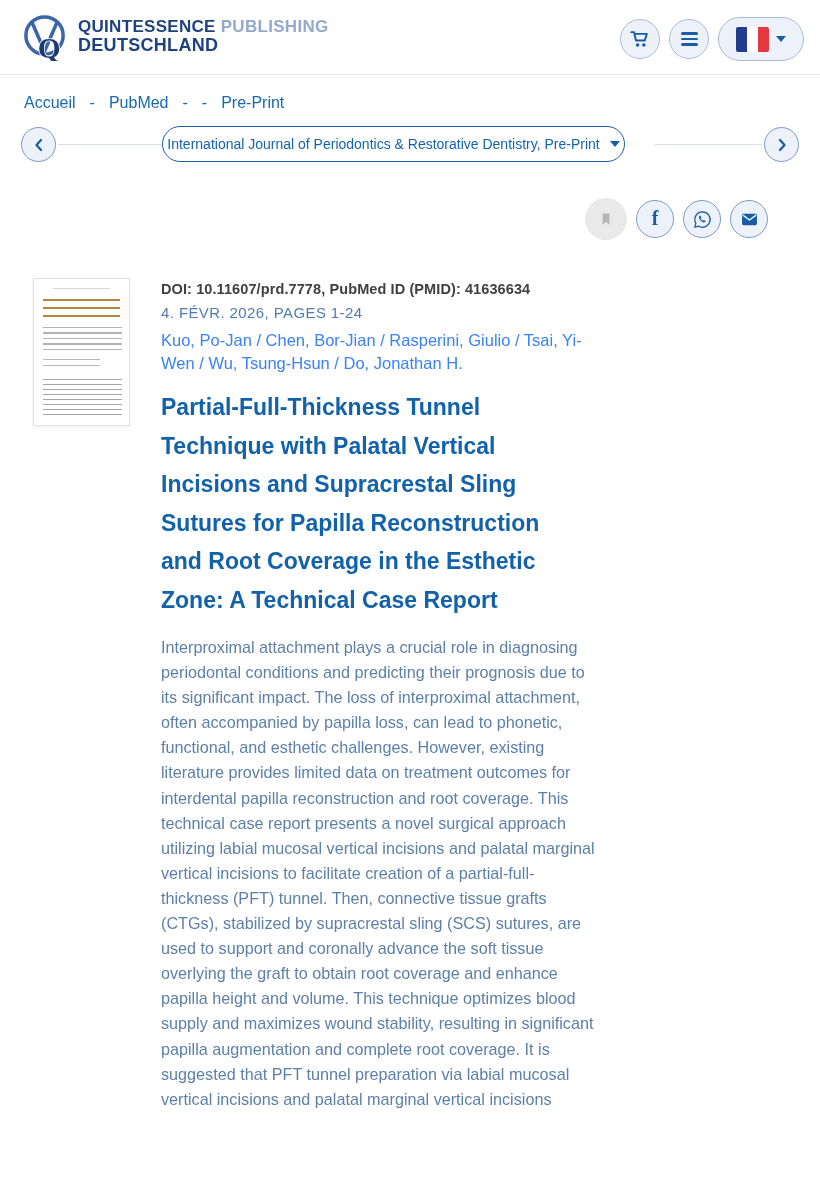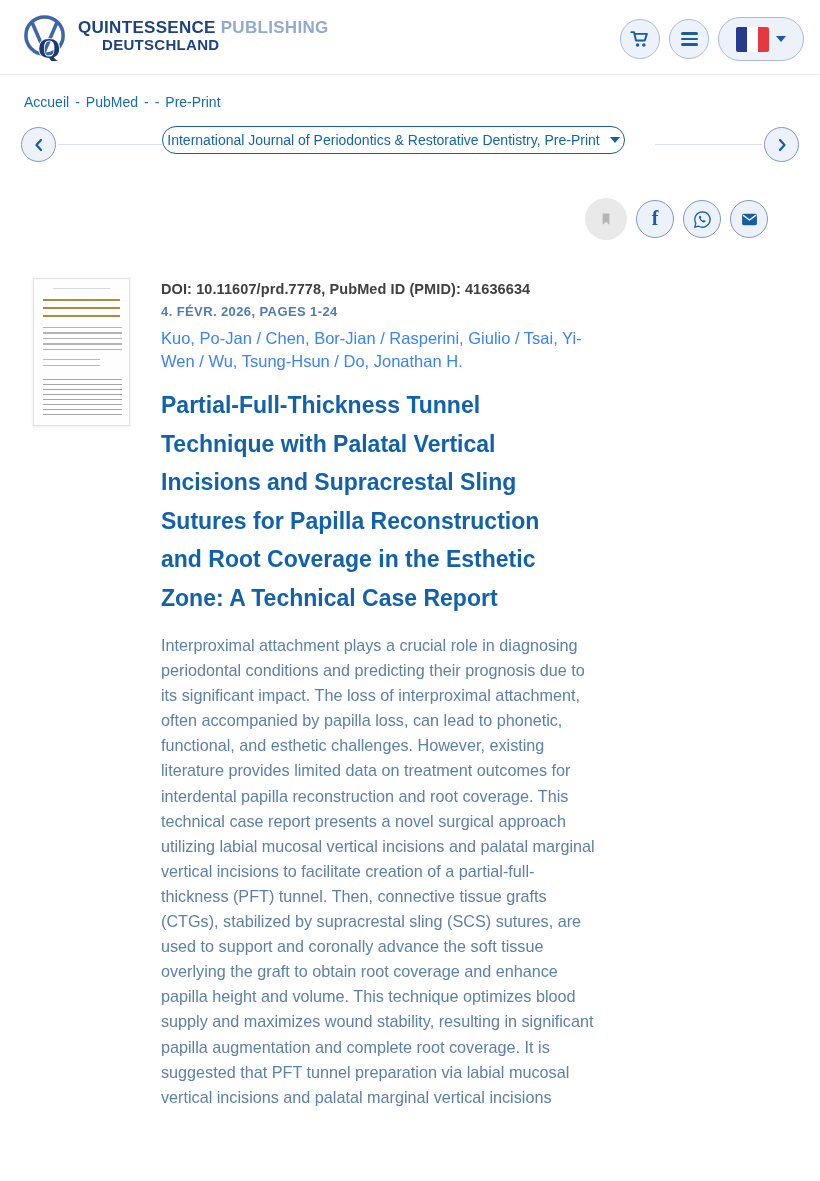--- a/index.html
+++ b/index.html
@@ -7,52 +7,52 @@
     width:820px;height:1181px;overflow:hidden;background:#ffffff;position:relative;
     font-family:"Liberation Sans","DejaVu Sans",sans-serif;
     -webkit-font-smoothing:antialiased;
   }
   
   .header{position:absolute;left:0;top:0;width:820px;height:74px;background:#fff;border-bottom:1px solid #e5e8ec;}
   .brand{position:absolute;left:21px;top:12px;display:flex;align-items:center;gap:8px;cursor:pointer;}
   .brand-text{line-height:1.05;letter-spacing:.3px;}
   .brand-line1{font-size:17px;font-weight:700;color:#1e4280;}
   .brand-line1 .light{color:#93a9cd;font-weight:700;margin-left:5px;}
-  .brand-line2{font-size:15px;font-weight:700;color:#1e4280;margin-left:24px;}
+  .brand-line2{font-size:18px;font-weight:700;color:#1e4280;}
   .header-actions{position:absolute;right:16px;top:17px;display:flex;align-items:center;gap:9px;}
   .circle-btn{
     width:40px;height:40px;border-radius:50%;background:#edf1f9;border:1px solid #a9bcd9;
     display:flex;align-items:center;justify-content:center;box-sizing:border-box;cursor:pointer;
   }
   .lang-pill{
     height:44px;min-width:86px;border-radius:22px;background:#edf1f9;border:1px solid #a9bcd9;
     display:flex;align-items:center;justify-content:center;gap:7px;box-sizing:border-box;cursor:pointer;padding:0 13px;
   }
   .flag{width:33px;height:25px;border-radius:2px;overflow:hidden;display:flex;}
   .flag div{flex:1;}
   .caret-down{width:0;height:0;border-left:5px solid transparent;border-right:5px solid transparent;border-top:6px solid #1a5ba6;}
   .menu-bars{display:flex;flex-direction:column;gap:3px;}
   .menu-bars span{display:block;width:17px;height:2.6px;border-radius:2px;background:#1a5ba6;}
   
-  .breadcrumb{position:absolute;left:24px;top:94px;font-size:14px;color:#1769b3;display:flex;gap:6px;white-space:nowrap;}
+  .breadcrumb{position:absolute;left:24px;top:94px;font-size:16px;color:#1769b3;display:flex;gap:14px;white-space:nowrap;}
   .breadcrumb .crumb{cursor:pointer;}
   .breadcrumb .sep{color:#1769b3;}
   
   .nav-row{position:absolute;left:0;top:125px;width:820px;height:38px;}
   .nav-circle{
     position:absolute;top:2px;width:35px;height:35px;border-radius:50%;background:#edf1f9;border:1px solid #7f9ac4;
     display:flex;align-items:center;justify-content:center;box-sizing:border-box;cursor:pointer;
   }
   .nav-circle.left{left:21px;}
   .nav-circle.right{right:21px;}
   .nav-line{position:absolute;top:19px;height:1px;background:#d9dfe9;}
   .nav-line.l{left:58px;width:104px;}
   .nav-line.r{right:58px;width:107px;}
   .journal-pill{
-    position:absolute;left:162px;top:1px;width:463px;height:28px;border-radius:18px;background:#fff;
+    position:absolute;left:162px;top:1px;width:463px;height:36px;border-radius:18px;background:#fff;
     border:1px solid #1a5ba6;box-sizing:border-box;display:flex;align-items:center;justify-content:center;gap:10px;cursor:pointer;
   }
   .journal-pill .label{font-size:14px;color:#1464ad;white-space:nowrap;}
   
   .share-row{position:absolute;top:198px;right:52px;display:flex;align-items:center;gap:9px;}
   .share-btn{
     width:38px;height:38px;border-radius:50%;background:#edf1f9;border:1px solid #7f9ac4;
     display:flex;align-items:center;justify-content:center;box-sizing:border-box;cursor:pointer;
   }
   .share-btn.bookmark{width:42px;height:42px;background:#e9e9e9;border:none;}
@@ -66,21 +66,21 @@
   .thumb .t-title{position:absolute;left:9%;top:20px;width:82%;height:20px;
     background:repeating-linear-gradient(to bottom,#b08b3e 0 2px,transparent 2px 8px);}
   .thumb .t-meta{position:absolute;left:9%;top:48px;width:84%;height:26px;
     background:repeating-linear-gradient(to bottom,#9b9b9b 0 1.4px,transparent 1.4px 5.4px);opacity:.75;}
   .thumb .t-mid{position:absolute;left:9%;top:80px;width:60%;height:12px;
     background:repeating-linear-gradient(to bottom,#9b9b9b 0 1.4px,transparent 1.4px 6px);opacity:.7;}
   .thumb .t-body{position:absolute;left:9%;top:100px;width:84%;height:38px;
     background:repeating-linear-gradient(to bottom,#8f8f8f 0 1.4px,transparent 1.4px 5px);opacity:.8;}
   .article-col{position:absolute;left:161px;top:281px;width:436px;}
   .doi-line{font-size:14.5px;font-weight:700;color:#404040;letter-spacing:.1px;margin:0 0 7px 0;}
-  .date-line{font-size:13px;font-weight:700;color:#4f7cb5;letter-spacing:.4px;margin:0 0 8px 0;}
+  .date-line{font-size:15px;font-weight:400;color:#4f7cb5;letter-spacing:.4px;margin:0 0 8px 0;}
   .authors{font-size:16.5px;line-height:23px;color:#3b82f6;margin:0 0 13px 0;}
   .title{font-size:23px;line-height:38.5px;font-weight:700;color:#1261ab;margin:0 0 16px 0;width:412px;}
   .abstract{font-size:16.2px;line-height:25.1px;color:#5d80a8;margin:0;}
   svg{display:block;}
 </style>
 </head>
 <body>
 
 <div class="header">
   <div class="brand">

